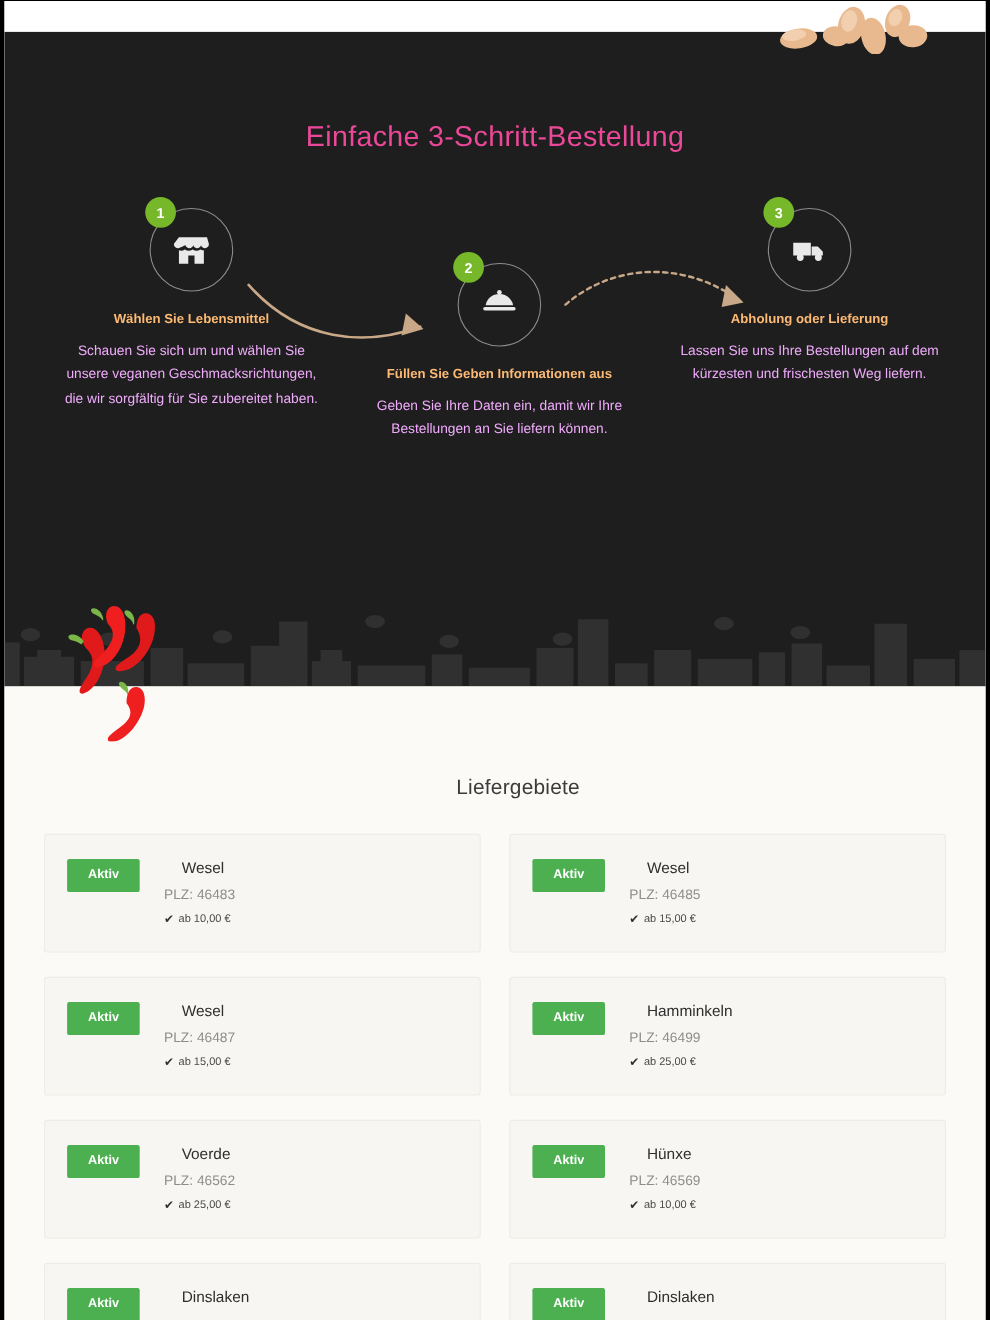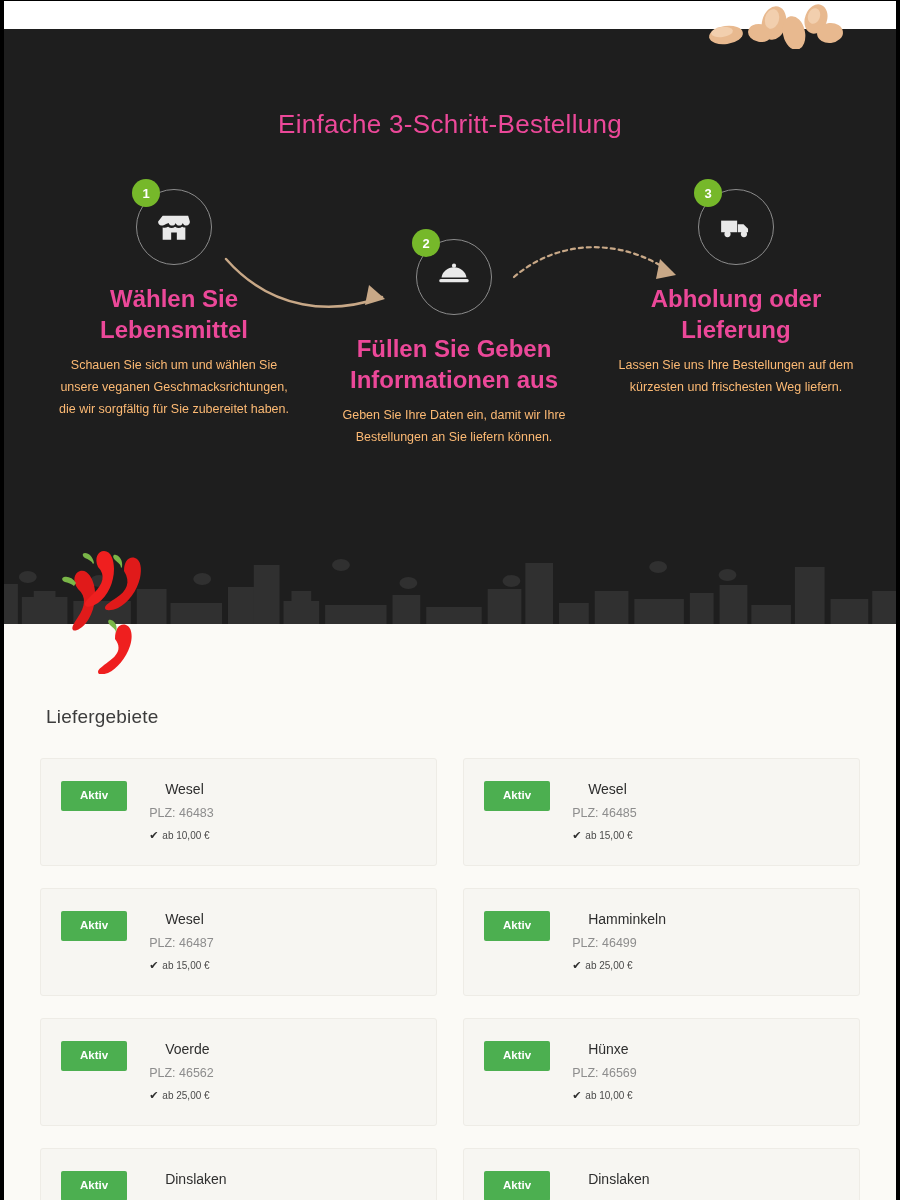--- a/index.html
+++ b/index.html
@@ -84,30 +84,30 @@
     width: 28px; height: 28px;
     background: #76b82a;
     border-radius: 50%;
     color: #fff;
     font-size: 13px;
     font-weight: 700;
     display: flex; align-items: center; justify-content: center;
     z-index: 3;
   }
   .step-head {
-    font-size: 24px;
+    font-size: 12px;
     font-weight: 700;
     line-height: 1.3;
-    color: #ec4899;
+    color: #fdba74;
     margin-bottom: 10px;
   }
   .step-desc {
     font-size: 12.5px;
     line-height: 1.75;
-    color: #fdba74;
+    color: #f0abfc;
     padding: 0 22px;
   }
 
   .arrow {
     position: absolute;
     pointer-events: none;
   }
   .arrow-1 { left: 218px; top: 80px; width: 180px; height: 70px; }
   .arrow-2 { left: 506px; top: 62px; width: 180px; height: 70px; }
 
@@ -142,20 +142,21 @@
     position: absolute;
     top: 623px; left: 0; right: 0; bottom: 0;
     background: #fbfaf6;
   }
   .areas-title {
     margin: 82px 0 0 42px;
     font-size: 19px;
     font-weight: 400;
     color: #3c3c3c;
     letter-spacing: .2px;
+    text-align: center;
   }
   .grid {
     margin: 30px 36px 0 36px;
     display: grid;
     grid-template-columns: 1fr 1fr;
     column-gap: 26px;
     row-gap: 22px;
   }
   .card {
     background: #f7f6f2;

